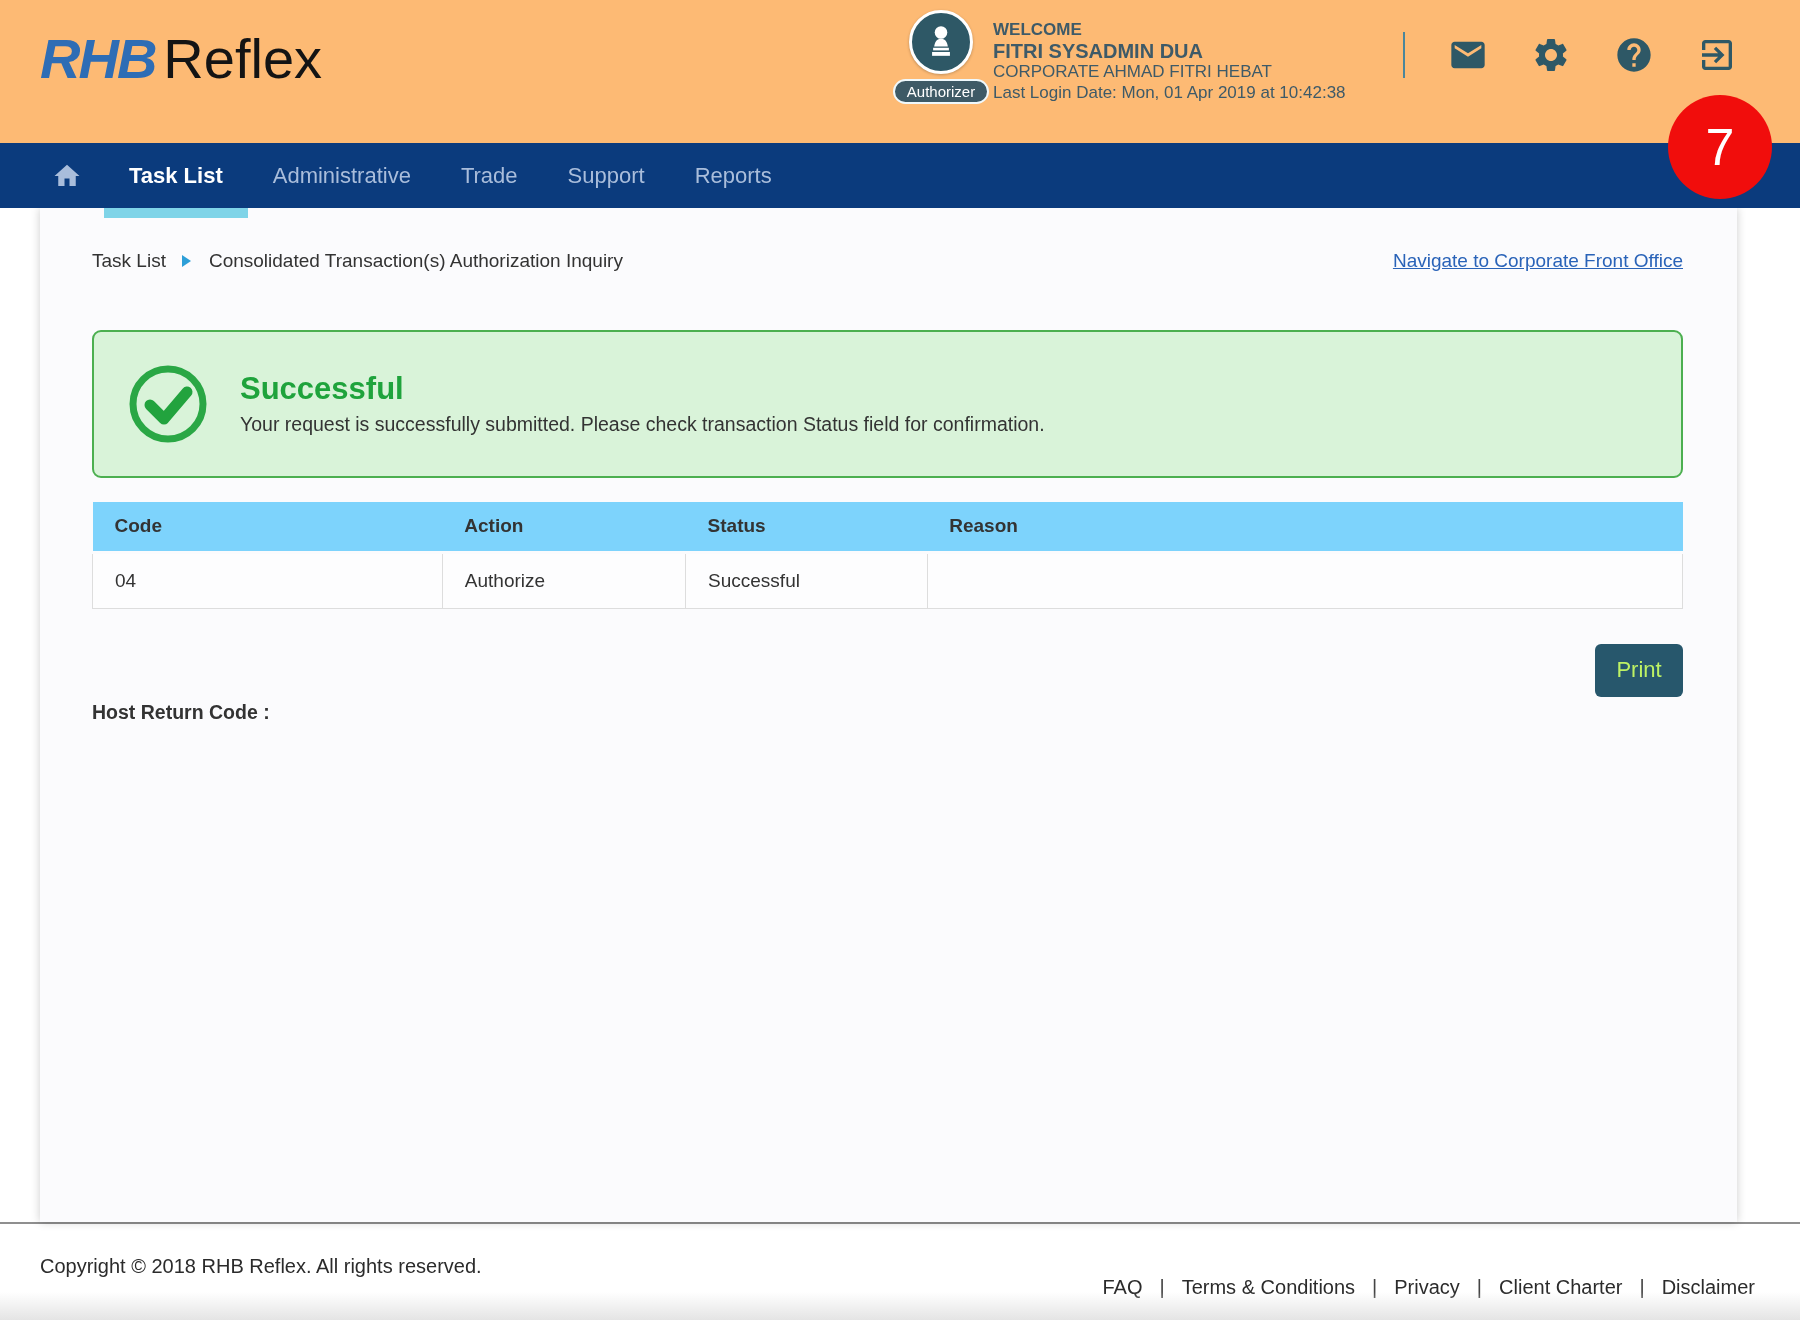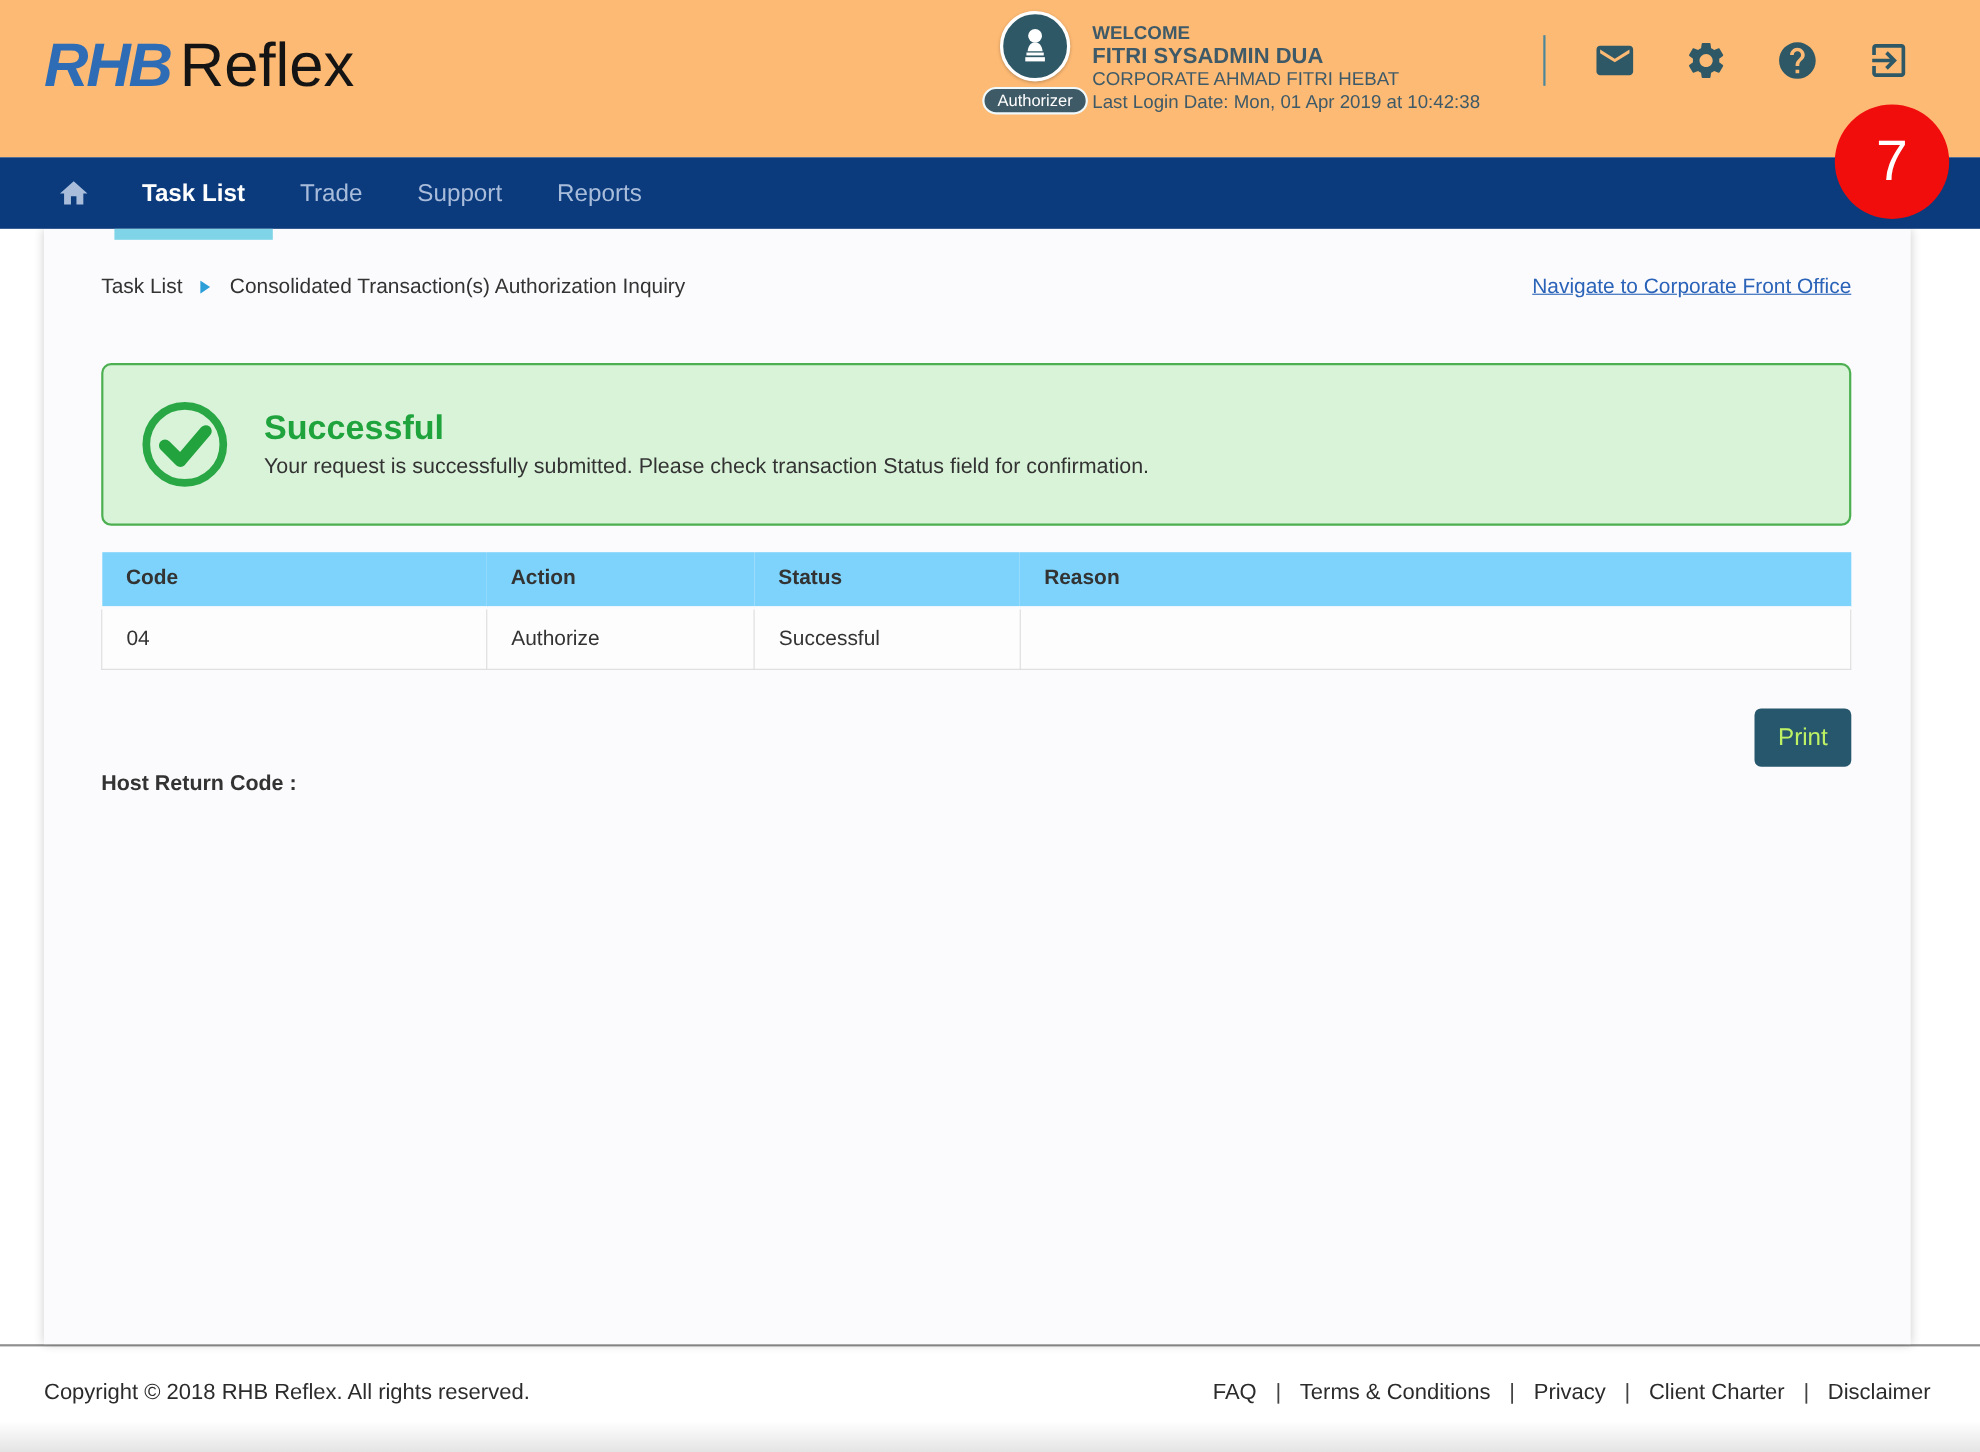--- a/index.html
+++ b/index.html
@@ -76,21 +76,21 @@
   .host-code { margin-top:4px; font-weight:bold; font-size:19.5px; color:#333; }
 
   .instructions { margin-top:40px; background:#FBF7D8; border:2px solid #E3D33F; border-radius:9px;
     padding:15px 20px 18px 45px; }
   .ins-title { font-weight:bold; font-size:19.5px; color:#222; }
   .ins-body { font-size:19.5px; color:#222; margin-top:5px; padding-left:14px; }
 
   
   .page-footer { border-top:2px solid #8F8F8F; height:98px; position:relative; background:#fff;
     display:flex; justify-content:space-between; padding:31px 45px 0 40px; font-size:20px; color:#2B2B2B; }
-  .footer-links { display:flex; align-items:flex-start; white-space:nowrap; }
+  .footer-links { display:flex; align-items:center; white-space:nowrap; }
   .footer-links a { color:#2B2B2B; text-decoration:none; cursor:pointer; margin:0 17px; }
   .footer-links a:first-child { margin-left:0; }
   .footer-links a:last-child { margin-right:0; }
   .pipe { color:#444; }
   .footer-gradient { position:absolute; left:0; right:0; bottom:0; height:28px;
     background:linear-gradient(180deg, rgba(255,255,255,0), #E4E4E4); pointer-events:none; }
 </style>
 </head>
 <body>
 
@@ -150,20 +150,23 @@
 
 <nav class="main-nav">
   <div class="nav-home">
     <svg width="30" height="30" viewBox="0 0 24 24">
         <path d="M10 20v-6h4v6h5v-8h3L12 3 2 12h3v8z"></path>
       </svg>
   </div>
   <div class="nav-item active">
     <span>Task List</span>
     <div class="active-bar"></div>
+  </div>
+  <div class="nav-item">
+    <span>Administrative</span>
   </div>
   <div class="nav-item">
     <span>Trade</span>
   </div>
   <div class="nav-item">
     <span>Support</span>
   </div>
   <div class="nav-item">
     <span>Reports</span>
   </div>

